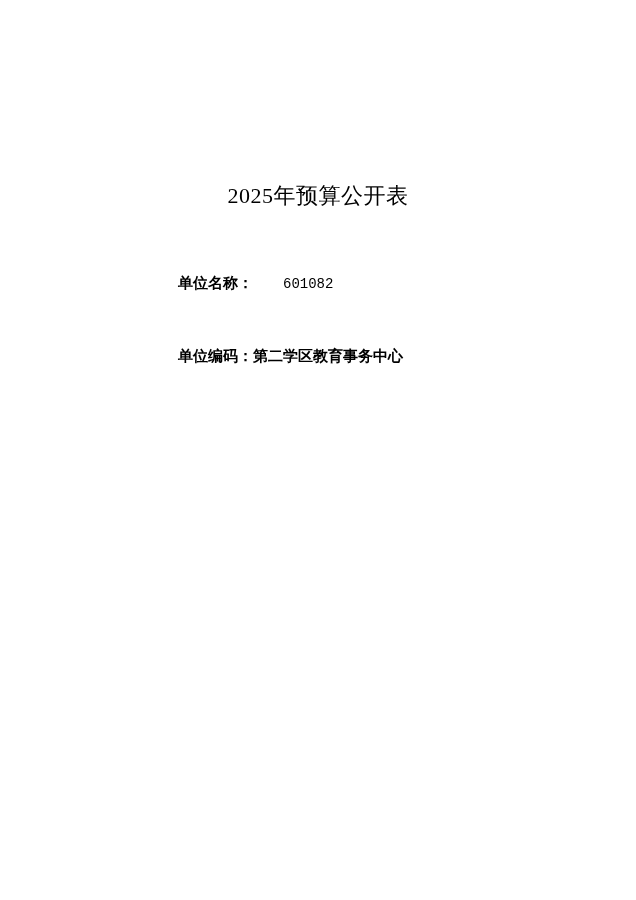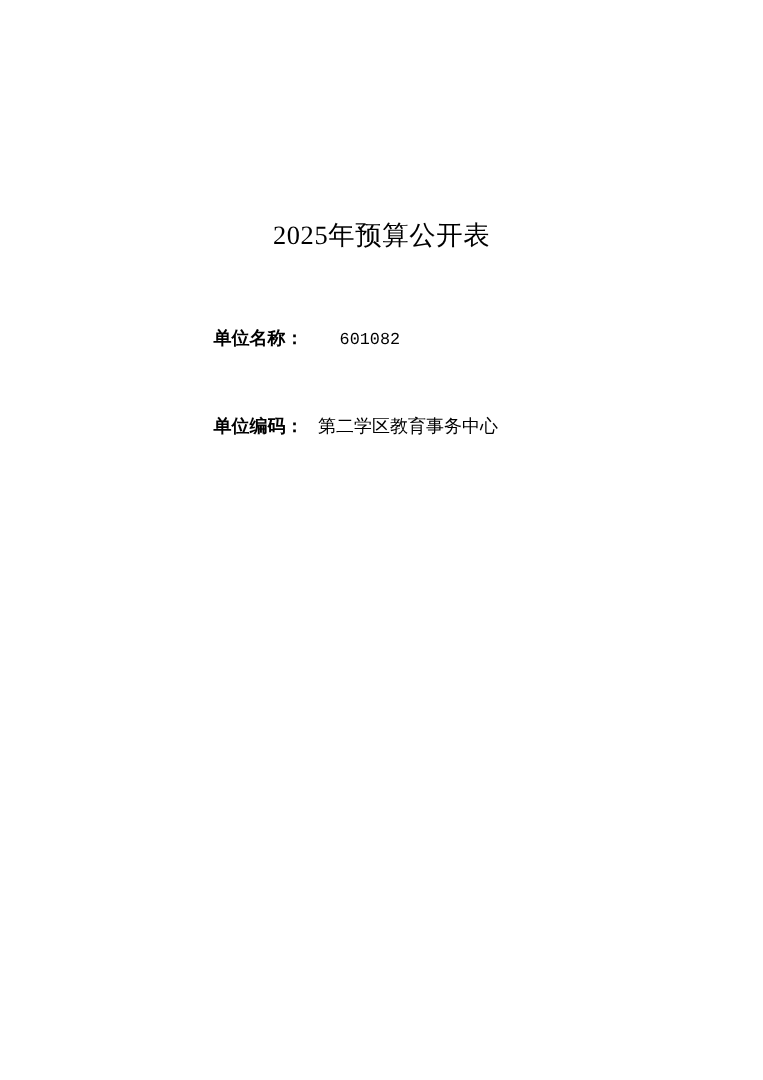--- a/index.html
+++ b/index.html
@@ -48,22 +48,21 @@
   }
   .field-name {
     top: 345px;
   }
   .field-label {
     display: inline-block;
     font-weight: bold;
   }
   .field-value {
     display: inline-block;
-    font-weight: normal;
-    margin-left: 12px;
+    font-weight: bold;
   }
   .field-code .field-value {
     font-family: "Liberation Mono", "DejaVu Sans Mono", monospace;
     font-weight: normal;
     font-size: 14px;
     margin-left: 30px;
   }
 </style>
 </head>
 <body>

